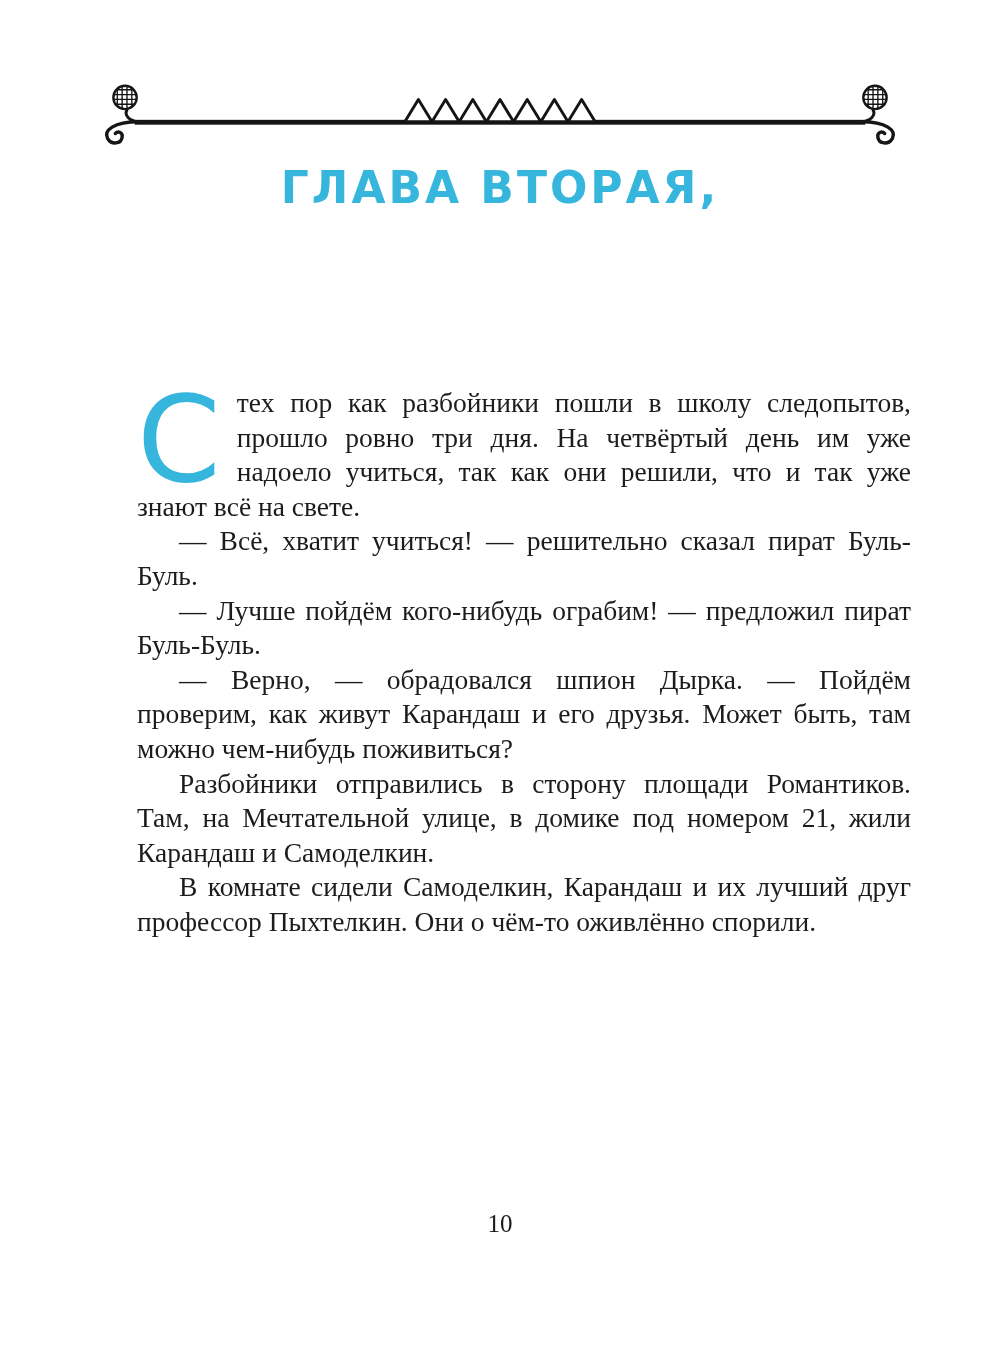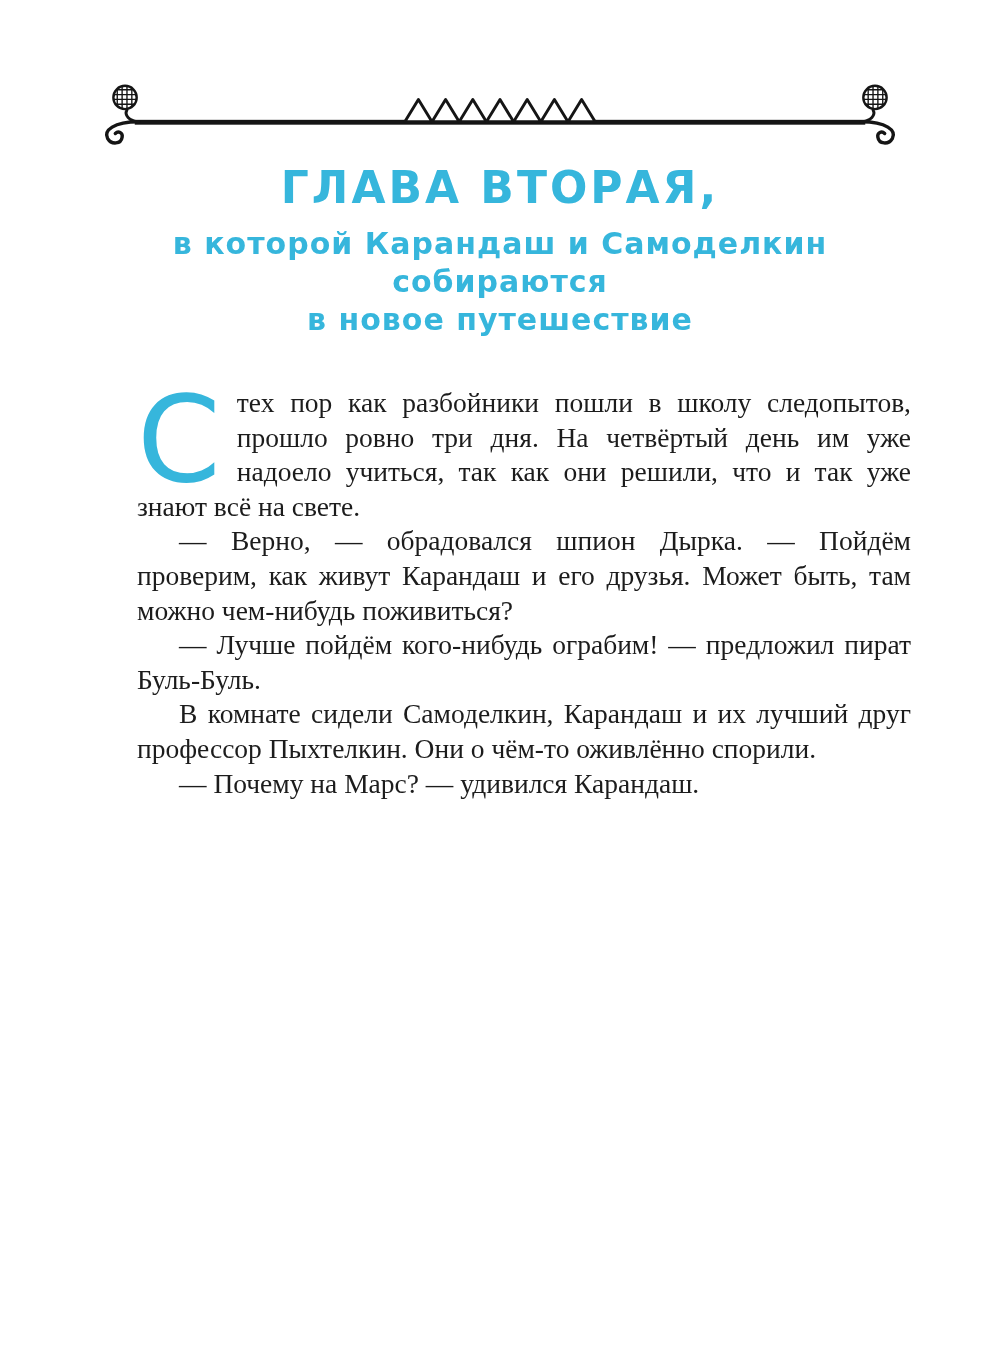--- a/index.html
+++ b/index.html
@@ -118,28 +118,25 @@
         <line x1="26" y1="6" x2="26" y2="30"></line>
         <line x1="31" y1="6" x2="31" y2="30"></line>
         <line x1="36" y1="6" x2="36" y2="30"></line>
         <line x1="41" y1="6" x2="41" y2="30"></line>
       </g>
     </g>
   </svg>
 
   <header class="chapter">
     <div class="chapter-title accent" style="color: rgb(54, 182, 220);">ГЛАВА ВТОРАЯ,</div>
-    <div class="chapter-subtitle accent" style="color: rgb(54, 182, 220);">
-      <div>в которой Карандаш и Самоделкин</div>
-      <div>собираются</div>
-      <div>в новое путешествие</div>
-    </div>
   </header>
 
   <main class="body-text">
     <p class="opening"><span class="drop-cap accent" style="color: rgb(54, 182, 220);">С</span><span>тех пор как разбойники пошли в школу следопытов, прошло ровно три дня. На четвёртый день им уже надоело учиться, так как они решили, что и так уже знают всё на свете.</span></p>
+    <p>— Всё, хватит учиться! — решительно сказал пират Буль-Буль.</p>
+    <p>— Лучше пойдём кого-нибудь ограбим! — предложил пират Буль-Буль.</p>
     <p>— Верно, — обрадовался шпион Дырка. — Пойдём проверим, как живут Карандаш и его друзья. Может быть, там можно чем-нибудь поживиться?</p>
-    <p>— Лучше пойдём кого-нибудь ограбим! — предложил пират Буль-Буль.</p>
+    <p>Разбойники отправились в сторону площади Романтиков. Там, на Мечтательной улице, в домике под номером 21, жили Карандаш и Самоделкин.</p>
     <p>В комнате сидели Самоделкин, Карандаш и их лучший друг профессор Пыхтелкин. Они о чём-то оживлённо спорили.</p>
-    <p>— Почему на Марс? — удивился Карандаш.</p>
   </main>
 
+  <footer class="page-number">10</footer>
 </div>
 
 </body></html>

